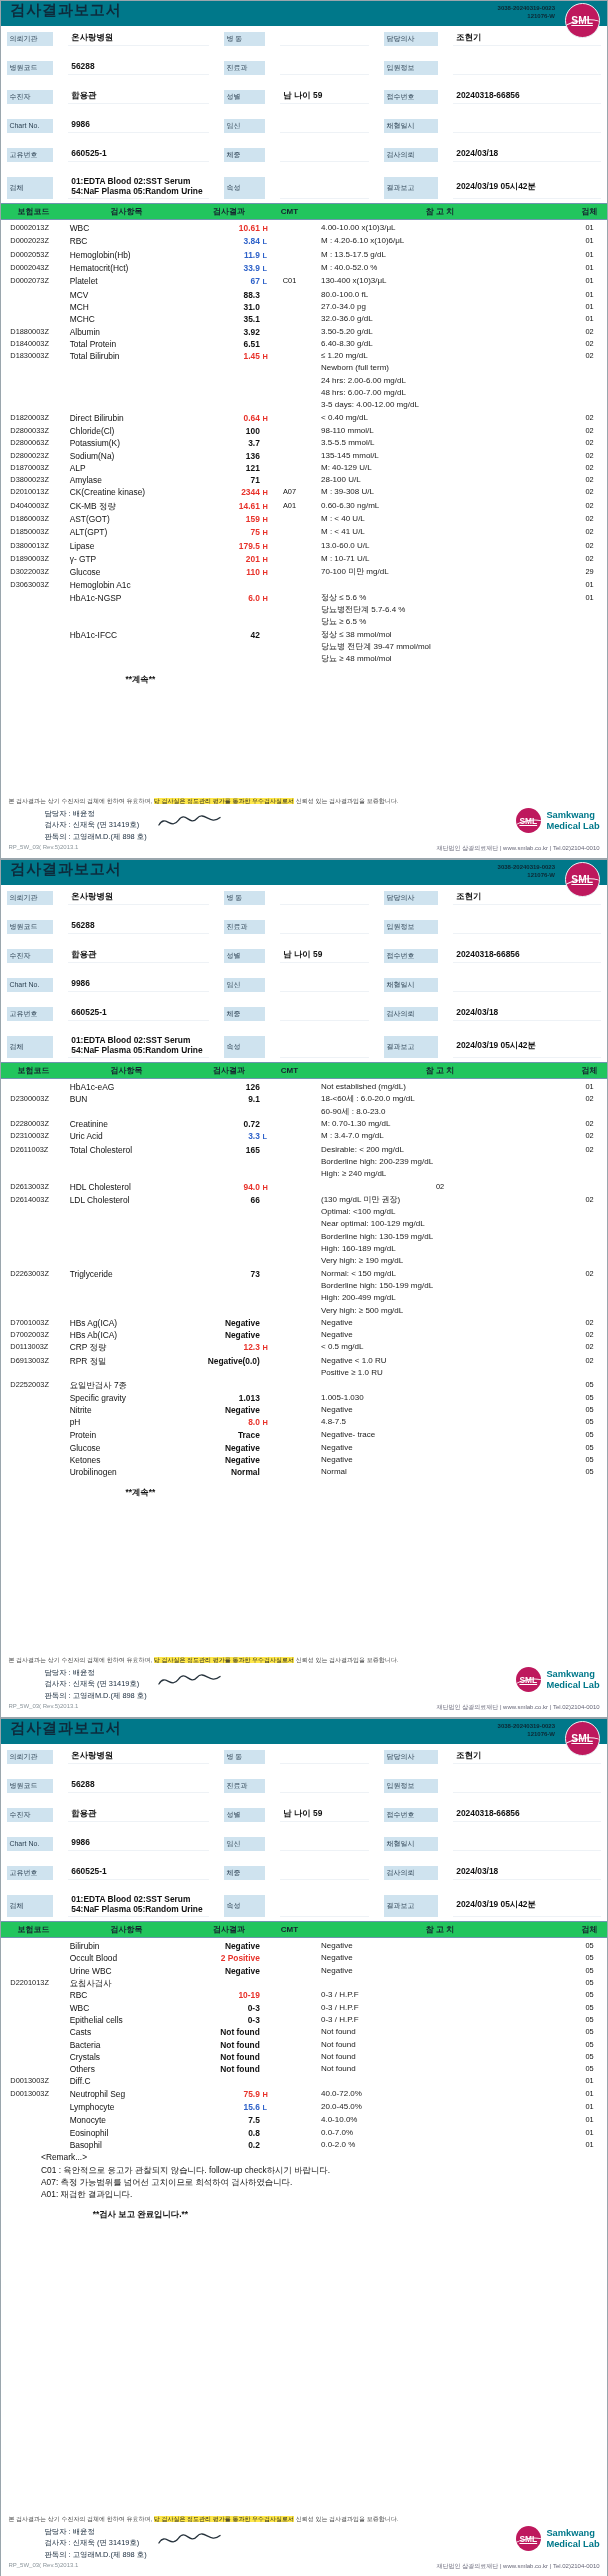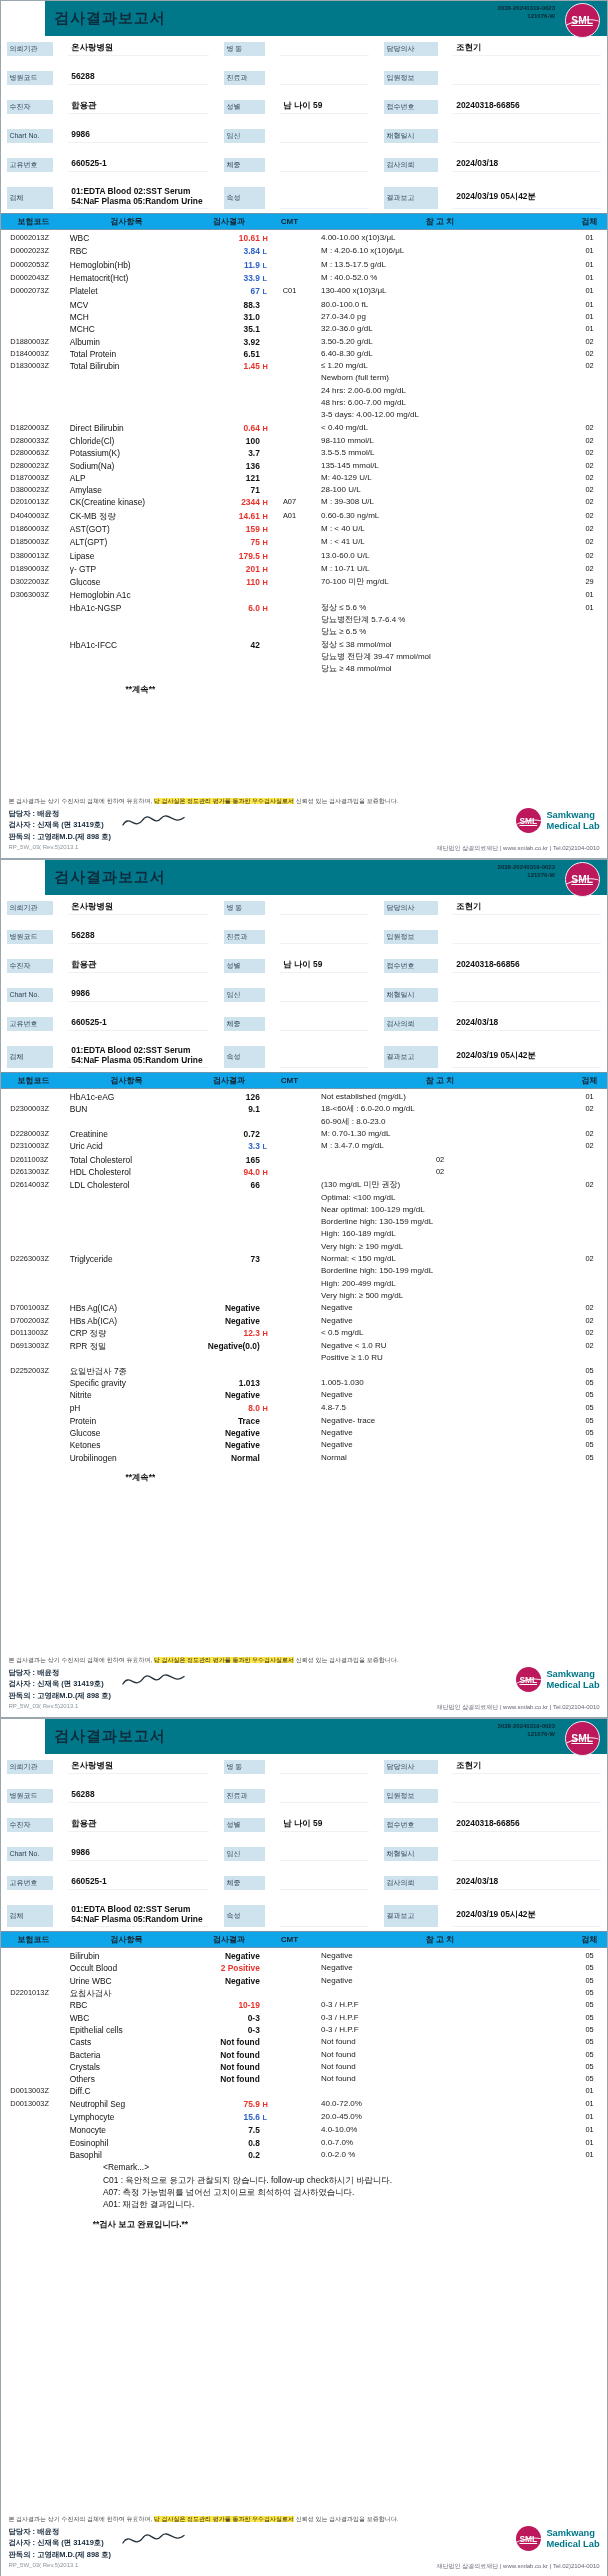--- a/index.html
+++ b/index.html
@@ -1,53 +1,53 @@
 <!DOCTYPE html>
 <html style="font-size:15px"><head>
 <meta charset="utf-8">
 <style>
   html,body{margin:0;padding:0;background:#fff;}
   body{width:608px;font-family:"Liberation Sans","DejaVu Sans",sans-serif;color:#111;}
   .page{width:608px;height:859px;position:relative;background:#fff;border:0.9px solid #9aa6ad;box-sizing:border-box;overflow:hidden;}
   
-  .band{height:35px;background:#00788a;display:flex;align-items:center;padding:0 9.3px;position:relative;margin-left:44px;}
+  .band{height:25px;background:#00788a;display:flex;padding:0 9.3px;position:relative;}
   .rtitle{font-size:15px;font-weight:bold;color:#0d2b3c;letter-spacing:0.9px;}
   .docno{position:absolute;right:52px;top:2.8px;text-align:right;font-size:6px;font-weight:bold;color:#0c2733;line-height:1.35;}
   .logo-circle{position:relative;overflow:hidden;background:#be185d;border-radius:50%;display:flex;align-items:center;justify-content:center;color:#fff;font-weight:bold;text-decoration:underline;}
   .logo-circle::after{content:"";position:absolute;left:-25%;top:48%;width:150%;height:70%;border-top:1.9px solid rgba(255,255,255,.95);border-radius:50%;transform:rotate(-10deg);}
   .logo-circle span{position:relative;z-index:1;}
   .hlogo{position:absolute;right:7.4px;top:1.9px;width:35px;height:35px;font-size:10.2px;border:1.9px solid #e9f4f6;box-sizing:border-box;}
   
   .info{margin:5.6px 5.6px 1.9px;display:grid;grid-template-columns:46px 141px 41px 89px 54px 1fr;grid-auto-rows:minmax(14px,auto);gap:15px;}
   .ilabel{background:#cfe3ef;font-size:7px;color:#2a3f50;display:flex;align-items:center;padding:0.9px 2.8px;}
   .ivalue{font-size:8.4px;display:flex;flex-direction:column;justify-content:center;padding:0.9px 3.7px;border-bottom:0.9px solid #eef2f6;line-height:1.15;}
   .ivalue.bold{font-weight:bold;}
   
-  .thead{margin-top:4.6px;display:grid;grid-template-columns:65px 121px 84px 37px 1fr 35px;background:#0ea5e9;border-top:0.9px solid #6e96ae;border-bottom:0.9px solid #6e96ae;height:15px;align-items:center;font-size:8px;font-weight:bold;color:#15232e;}
+  .thead{margin-top:4.6px;display:grid;grid-template-columns:65px 121px 84px 37px 1fr 35px;background:#22c55e;border-top:0.9px solid #6e96ae;border-bottom:0.9px solid #6e96ae;height:15px;align-items:center;font-size:8px;font-weight:bold;color:#15232e;}
   .th{text-align:center;}
   .rows{padding-top:1.9px;}
   .trow{display:grid;grid-template-columns:65px 121px 84px 37px 1fr 35px;align-items:start;font-size:8.4px;line-height:12.3px;}
   .c-code{padding-left:9.3px;font-size:7.4px;color:#222;}
   .c-item{padding-left:3.7px;}
   .c-res{display:flex;justify-content:flex-end;align-items:baseline;gap:2.8px;font-weight:bold;}
   .res-flag{width:8.4px;font-size:7.4px;font-weight:bold;}
   .hi{color:#e8322a;}
   .lo{color:#2e62c9;}
   .c-cmt{text-align:center;font-size:7.4px;}
   .c-ref{font-size:8px;color:#222;padding-left:13px;}
   .ref-line{line-height:12.3px;}
   .c-spec{text-align:center;font-size:7.4px;}
   .rcont{width:46%;text-align:center;font-weight:bold;font-size:8.4px;margin-top:7.4px;line-height:12.3px;}
-  .rremark{padding-left:102px;font-size:8.4px;line-height:12.3px;}
+  .rremark{padding-left:40px;font-size:8.4px;line-height:12.3px;}
   
   .pfoot{position:absolute;left:7.4px;right:7.4px;bottom:4.6px;}
   .disc{font-size:6px;color:#444;line-height:1.4;}
   .hl{background:#ffe84a;color:#222;}
   .fmain{display:flex;align-items:flex-start;margin-top:2.8px;}
-  .staff{font-size:7.4px;font-weight:bold;color:#16283a;line-height:1.5;}
+  .staff{font-size:7.4px;font-weight:normal;color:#16283a;line-height:1.5;margin-left:36px;}
   .staff-line{white-space:nowrap;}
   .sig{margin-left:9.3px;margin-top:3.7px;}
   .flogo{margin-left:auto;display:flex;align-items:center;gap:5.6px;}
   .flogo-c{width:25px;height:25px;font-size:8.4px;}
   .flogo-name{color:#00788a;font-weight:bold;font-size:9.3px;line-height:1.12;}
   .fbottom{display:flex;justify-content:space-between;margin-top:2.8px;}
   .formno{font-size:6px;color:#8a949a;}
   .addr{font-size:6px;color:#667;text-align:right;}
 </style>
 </head>
@@ -692,20 +692,25 @@
           <div class="c-spec">02</div>
         </div>
         <div class="trow">
           <div class="c-code">D2611003Z</div>
           <div class="c-item">Total Cholesterol</div>
           <div class="c-res">
             <div class="res-val">165</div>
             <div class="res-flag"></div>
           </div>
           <div class="c-cmt"></div>
+          <div class="c-ref">
+            <div class="ref-line">Desirable: &lt; 200 mg/dL</div>
+            <div class="ref-line">Borderline high: 200-239 mg/dL</div>
+            <div class="ref-line">High: ≥ 240 mg/dL</div>
+          </div>
           <div class="c-spec">02</div>
         </div>
         <div class="trow">
           <div class="c-code">D2613003Z</div>
           <div class="c-item">HDL Cholesterol</div>
           <div class="c-res">
             <div class="res-val hi">94.0</div>
             <div class="res-flag hi">H</div>
           </div>
           <div class="c-cmt"></div>

